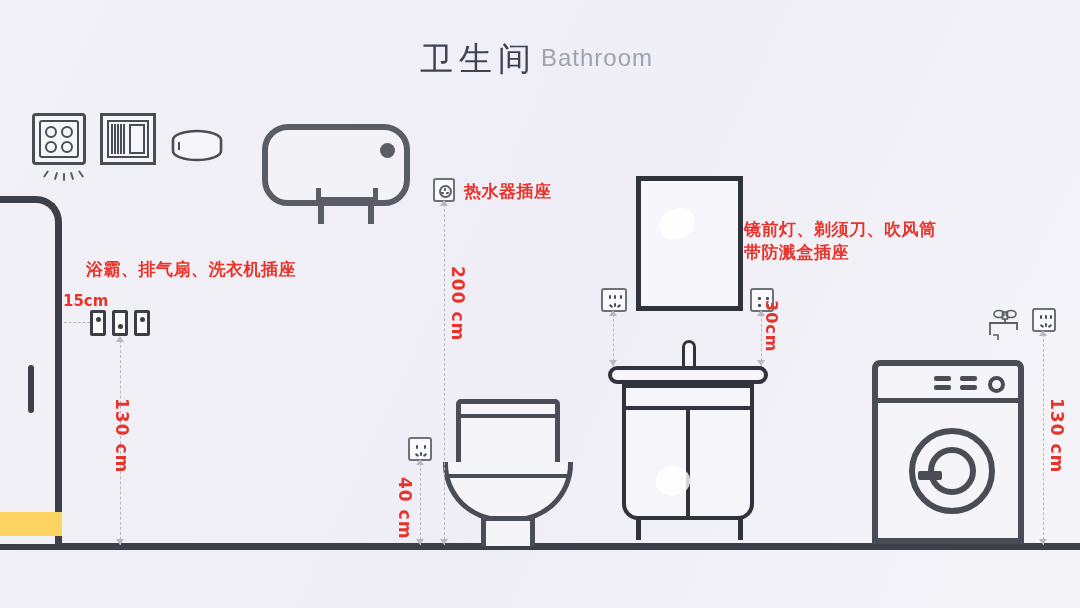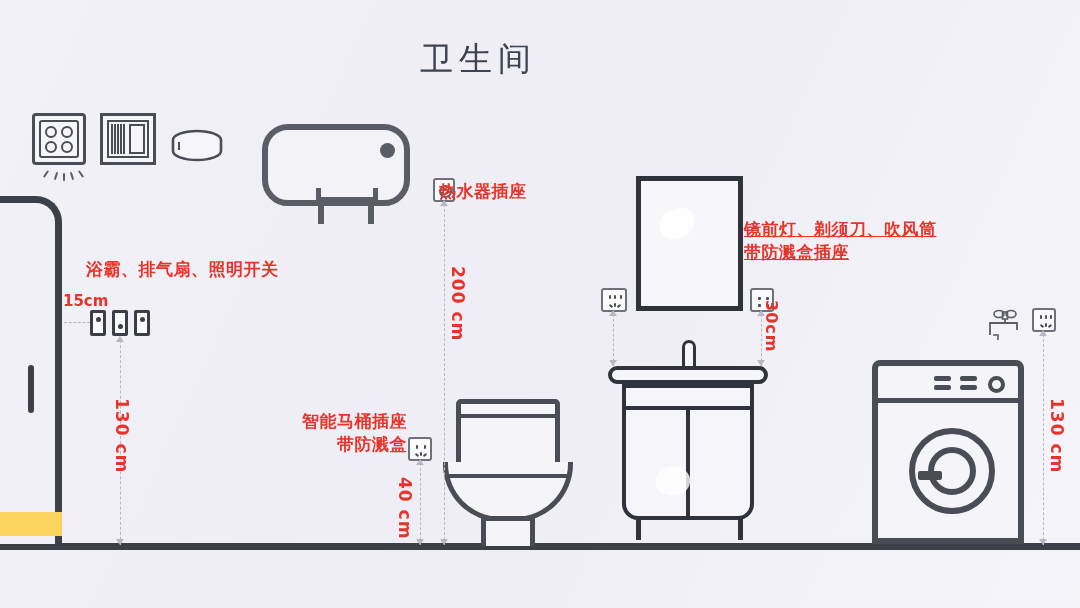--- a/index.html
+++ b/index.html
@@ -106,20 +106,21 @@
     line-height:1.38;letter-spacing:.5px;white-space:pre-line;
   }
 </style>
 </head>
 <body>
 
 <div id="stage">
 
   <div class="title-wrap">
     <span class="title-cn">卫生间</span>
+    <span class="title-en">Bathroom</span>
   </div>
 
   <div class="floor"></div>
 
   <div class="door"></div>
   <div class="door-handle"></div>
   <div class="door-mat"></div>
 
   <div class="dev heater-ico">
     <div class="heater-in">
@@ -277,20 +278,18 @@
     <div class="pin" style="left:16px;top:5px;width:2px;height:4px;"></div>
     <div class="pin" style="left:11px;top:13px;width:2px;height:4px;"></div>
     <div class="pin" style="left:6px;top:15px;width:4px;height:2px;transform:rotate(35deg);"></div>
     <div class="pin" style="left:14px;top:15px;width:4px;height:2px;transform:rotate(-35deg);"></div>
   </div>
   <div class="dim" style="left:1043px;top:334px;height:211px;"></div>
   <div class="arw up" style="left:1039px;top:330px;"></div>
   <div class="arw dn" style="left:1039px;top:539px;"></div>
   <div class="dlabel vert" style="left:1047px;top:398px;font-size:17px;">130 cm</div>
 
-  <div class="ann" style="left:86px;top:258px;">浴霸、排气扇、照明开关</div>
-  <div class="ann" style="left:439px;top:180px;">热水器插座</div>
-  <div class="ann" style="left:744px;top:218px;text-decoration:underline;">镜前灯、剃须刀、吹风筒
+  <div class="ann" style="left:86px;top:258px;">浴霸、排气扇、洗衣机插座</div>
+  <div class="ann" style="left:464px;top:180px;">热水器插座</div>
+  <div class="ann" style="left:744px;top:218px;">镜前灯、剃须刀、吹风筒
 带防溅盒插座</div>
-  <div class="ann" style="left:302px;top:410px;text-align:right;">智能马桶插座
-带防溅盒</div>
 
 </div>
 
 </body></html>

